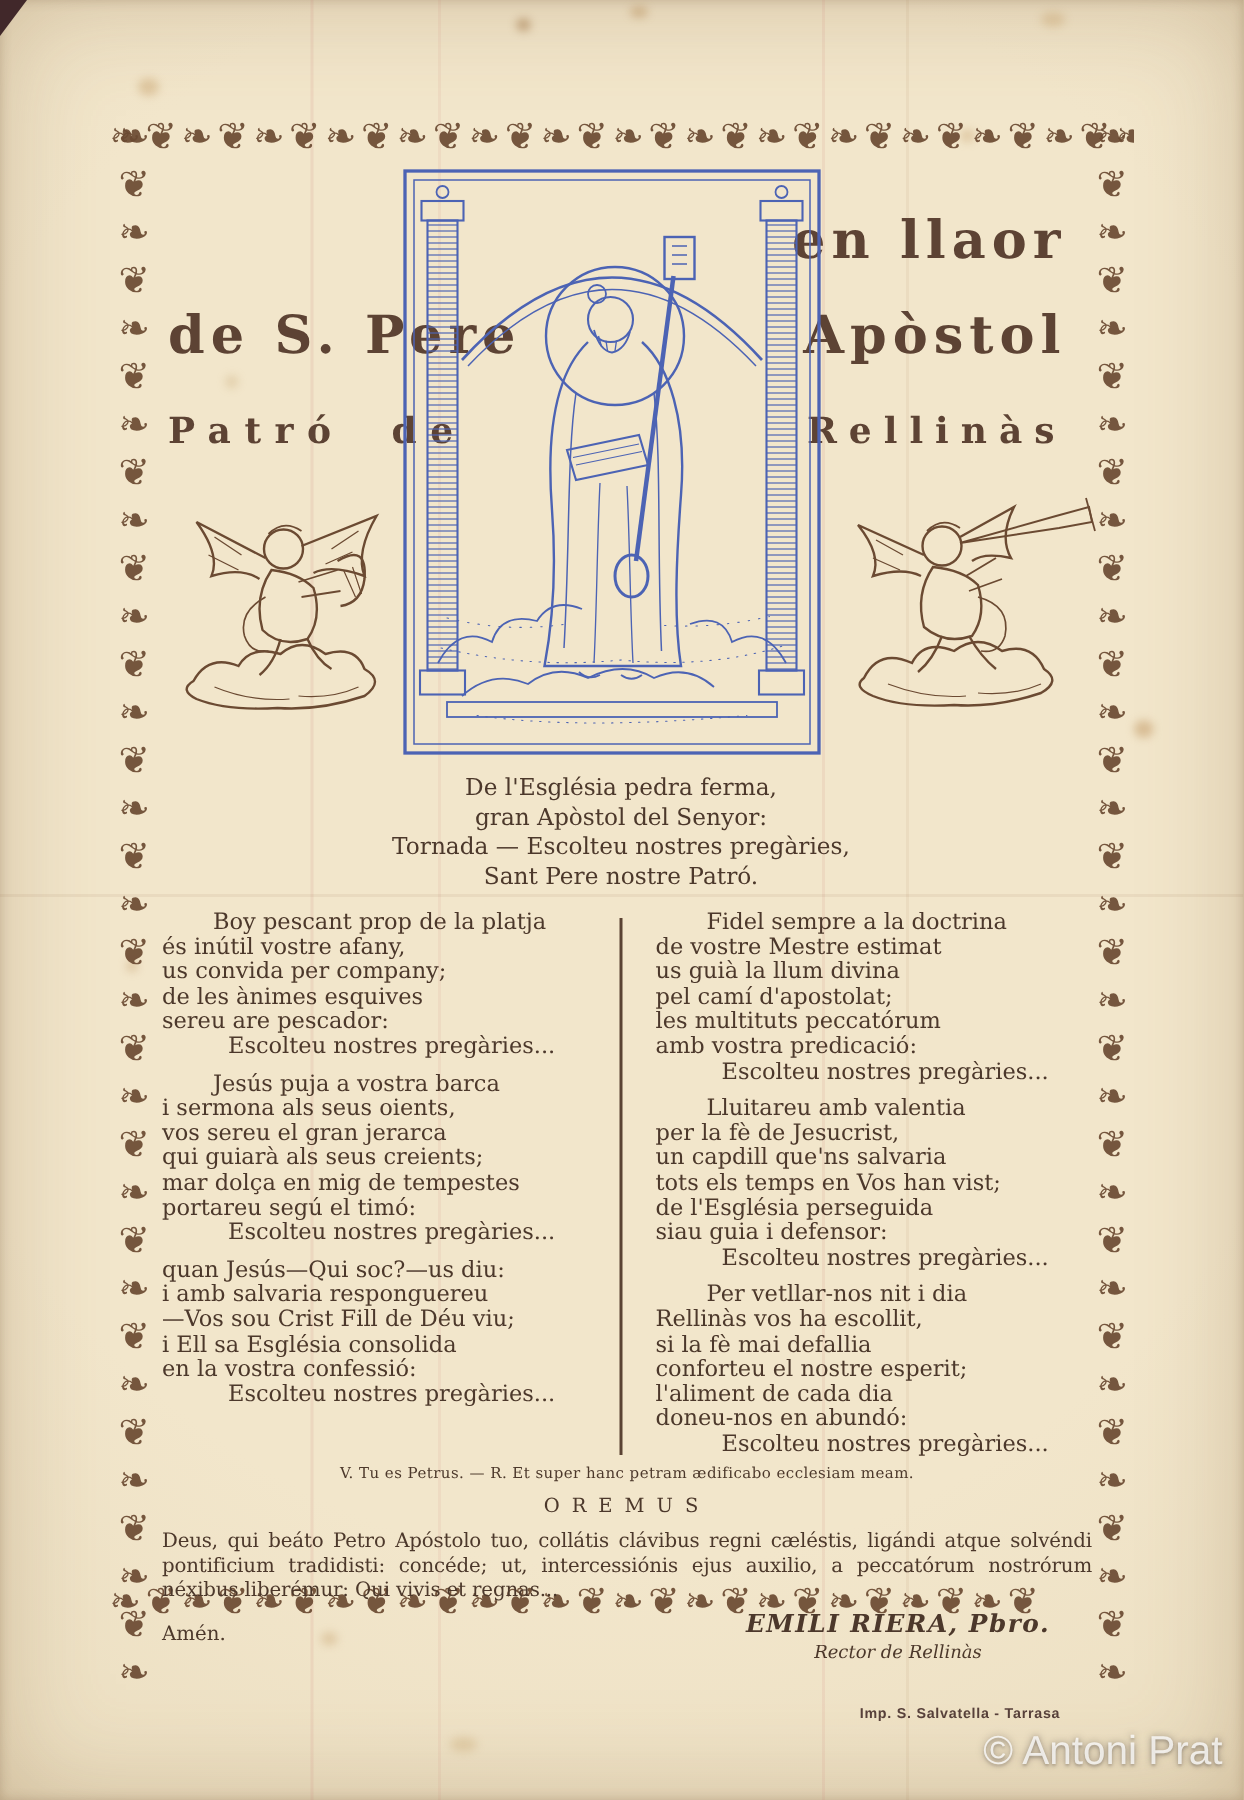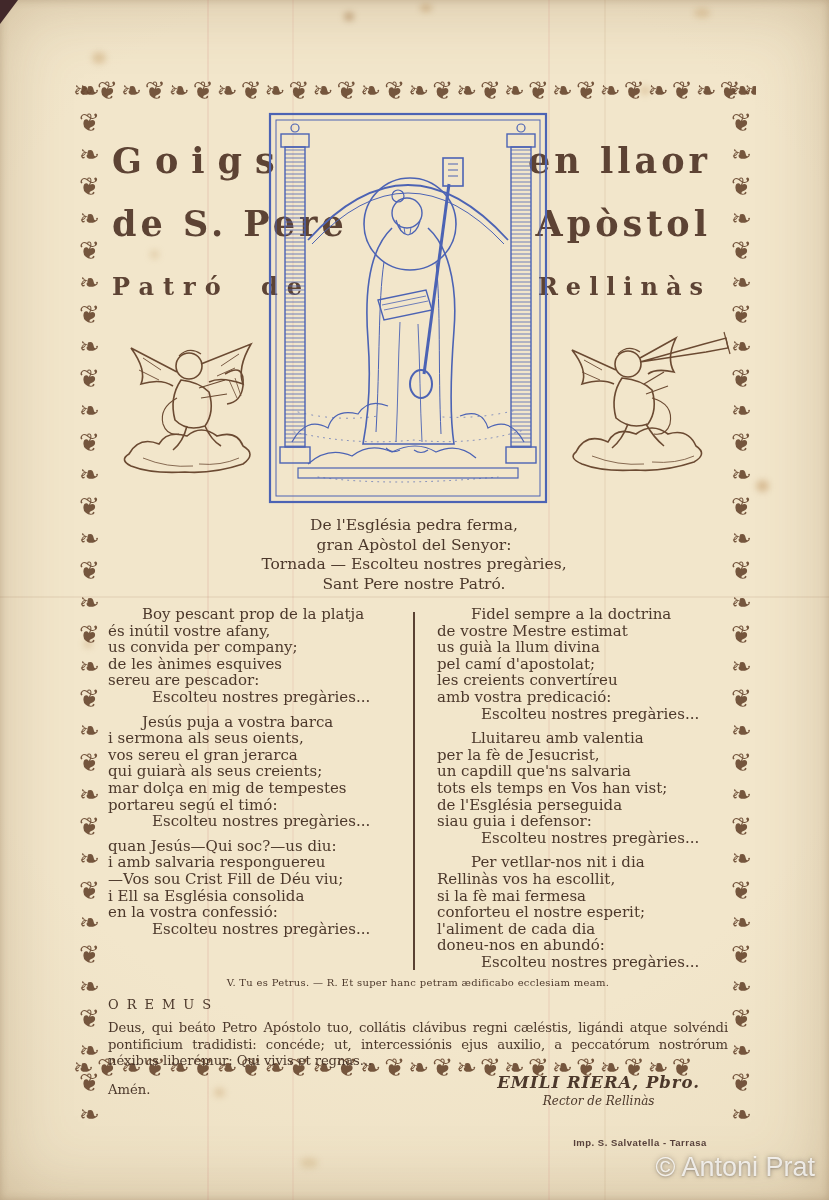--- a/index.html
+++ b/index.html
@@ -45,21 +45,21 @@
   .col.left{left:0;}
   .col.right{left:329px;}
   .divider{position:absolute;left:305px;top:6px;height:358px;width:2px;background:#5a4233;}
   .stanza{margin:0 0 8px 0;}
   .vl{margin:0;font-size:15px;line-height:16.6px;white-space:nowrap;}
   .vl.first{text-indent:34px;}
   .vl.refrain{margin-left:44px;}
   
   .bottom{position:absolute;top:977px;left:108px;width:620px;}
   .versicle{margin:0;text-align:center;font-size:10px;letter-spacing:.3px;}
-  .oremus{margin:9px 0 8px 0;font-size:13px;letter-spacing:8px;font-weight:normal;}
+  .oremus{margin:9px 0 8px 0;text-align:center;font-size:13px;letter-spacing:8px;font-weight:normal;}
   .prayer{margin:0;font-size:13.2px;line-height:16.5px;text-align:justify;letter-spacing:-.1px;}
   .amen-row{display:flex;justify-content:space-between;align-items:center;margin-top:1px;}
   .amen{margin:0;font-size:13.2px;}
   .signature{text-align:center;margin-right:28px;}
   .sig-name{margin:2px 0 0 0;font-size:16.5px;font-style:italic;font-weight:bold;letter-spacing:1px;}
   .sig-role{margin:2px 0 0 0;font-size:12px;font-style:italic;}
   .imprint{position:absolute;top:1137px;left:520px;width:240px;text-align:center;
     font-family:"Liberation Sans",sans-serif;font-size:9.5px;font-weight:bold;
     letter-spacing:.5px;color:#57403a;}
   .watermark{position:absolute;top:1152px;right:14px;
@@ -89,21 +89,20 @@
   <div class="spot" style="left:640px;top:86px;width:10px;height:9px;background:rgba(185,140,80,.3);"></div>
   <div class="spot" style="left:150px;top:250px;width:9px;height:9px;background:rgba(185,145,85,.25);"></div>
 
   <div class="frame">
     <div class="orn top">❧❦❧❦❧❦❧❦❧❦❧❦❧❦❧❦❧❦❧❦❧❦❧❦❧❦❧❦❧❦❧❦❧❦❧❦❧❦❧❦❧❦❧❦❧❦❧❦❧❦❧❦❧❦❧❦❧❦❧❦❧❦❧❦❧❦❧❦❧❦❧❦❧❦❧❦❧❦❧❦</div>
     <div class="orn bottom">❧❦❧❦❧❦❧❦❧❦❧❦❧❦❧❦❧❦❧❦❧❦❧❦❧❦❧❦❧❦❧❦❧❦❧❦❧❦❧❦❧❦❧❦❧❦❧❦❧❦❧❦❧❦❧❦❧❦❧❦❧❦❧❦❧❦❧❦❧❦❧❦❧❦❧❦❧❦❧❦</div>
     <div class="orn left">❧❦❧❦❧❦❧❦❧❦❧❦❧❦❧❦❧❦❧❦❧❦❧❦❧❦❧❦❧❦❧❦❧❦❧❦❧❦❧❦❧❦❧❦❧❦❧❦❧❦❧❦❧❦❧❦❧❦❧❦❧❦❧❦❧❦❧❦❧❦❧❦❧❦❧❦❧❦❧❦❧❦❧❦❧❦❧❦❧❦❧❦❧❦❧❦❧❦❧❦❧❦❧❦❧❦❧❦❧❦❧❦❧❦❧❦❧❦❧❦</div>
     <div class="orn right">❧❦❧❦❧❦❧❦❧❦❧❦❧❦❧❦❧❦❧❦❧❦❧❦❧❦❧❦❧❦❧❦❧❦❧❦❧❦❧❦❧❦❧❦❧❦❧❦❧❦❧❦❧❦❧❦❧❦❧❦❧❦❧❦❧❦❧❦❧❦❧❦❧❦❧❦❧❦❧❦❧❦❧❦❧❦❧❦❧❦❧❦❧❦❧❦❧❦❧❦❧❦❧❦❧❦❧❦❧❦❧❦❧❦❧❦❧❦❧❦</div>
   </div>
 
-  <div class="title t-big tl sp-wide" style="top:140px;">Goigs</div>
   <div class="title t-big tr sp-med" style="top:140px;">en llaor</div>
   <div class="title t-big tl sp-med" style="top:203px;">de S. Pere</div>
   <div class="title t-big tr sp-med" style="top:203px;">Apòstol</div>
   <div class="title t-sm tl" style="top:272px;">Patró de</div>
   <div class="title t-sm tr" style="top:272px;letter-spacing:8px;">Rellinàs</div>
 
   <div class="engraving" style="left:268px;top:112px;width:280px;height:392px;">
     <svg width="280" height="392" viewBox="0 0 280 392" fill="none" stroke="#4c63b4">
       <defs>
         <pattern id="hatch" width="4" height="4" patternUnits="userSpaceOnUse">
@@ -232,37 +231,37 @@
         <p class="vl refrain">Escolteu nostres pregàries...</p>
       </div>
     </div>
 
     <div class="col right">
       <div class="stanza">
         <p class="vl first">Fidel sempre a la doctrina</p>
         <p class="vl">de vostre Mestre estimat</p>
         <p class="vl">us guià la llum divina</p>
         <p class="vl">pel camí d'apostolat;</p>
-        <p class="vl">les creients convertíreu</p>
+        <p class="vl">les multituts peccatórum</p>
         <p class="vl">amb vostra predicació:</p>
         <p class="vl refrain">Escolteu nostres pregàries...</p>
       </div>
       <div class="stanza">
         <p class="vl first">Lluitareu amb valentia</p>
         <p class="vl">per la fè de Jesucrist,</p>
         <p class="vl">un capdill que'ns salvaria</p>
         <p class="vl">tots els temps en Vos han vist;</p>
         <p class="vl">de l'Església perseguida</p>
         <p class="vl">siau guia i defensor:</p>
         <p class="vl refrain">Escolteu nostres pregàries...</p>
       </div>
       <div class="stanza">
         <p class="vl first">Per vetllar-nos nit i dia</p>
         <p class="vl">Rellinàs vos ha escollit,</p>
-        <p class="vl">si la fè mai fermesa</p>
+        <p class="vl">si la fè mai defallia</p>
         <p class="vl">conforteu el nostre esperit;</p>
         <p class="vl">l'aliment de cada dia</p>
         <p class="vl">doneu-nos en abundó:</p>
         <p class="vl refrain">Escolteu nostres pregàries...</p>
       </div>
     </div>
   </div>
 
   <div class="bottom">
     <p class="versicle">V. Tu es Petrus. — R. Et super hanc petram ædificabo ecclesiam meam.</p>

